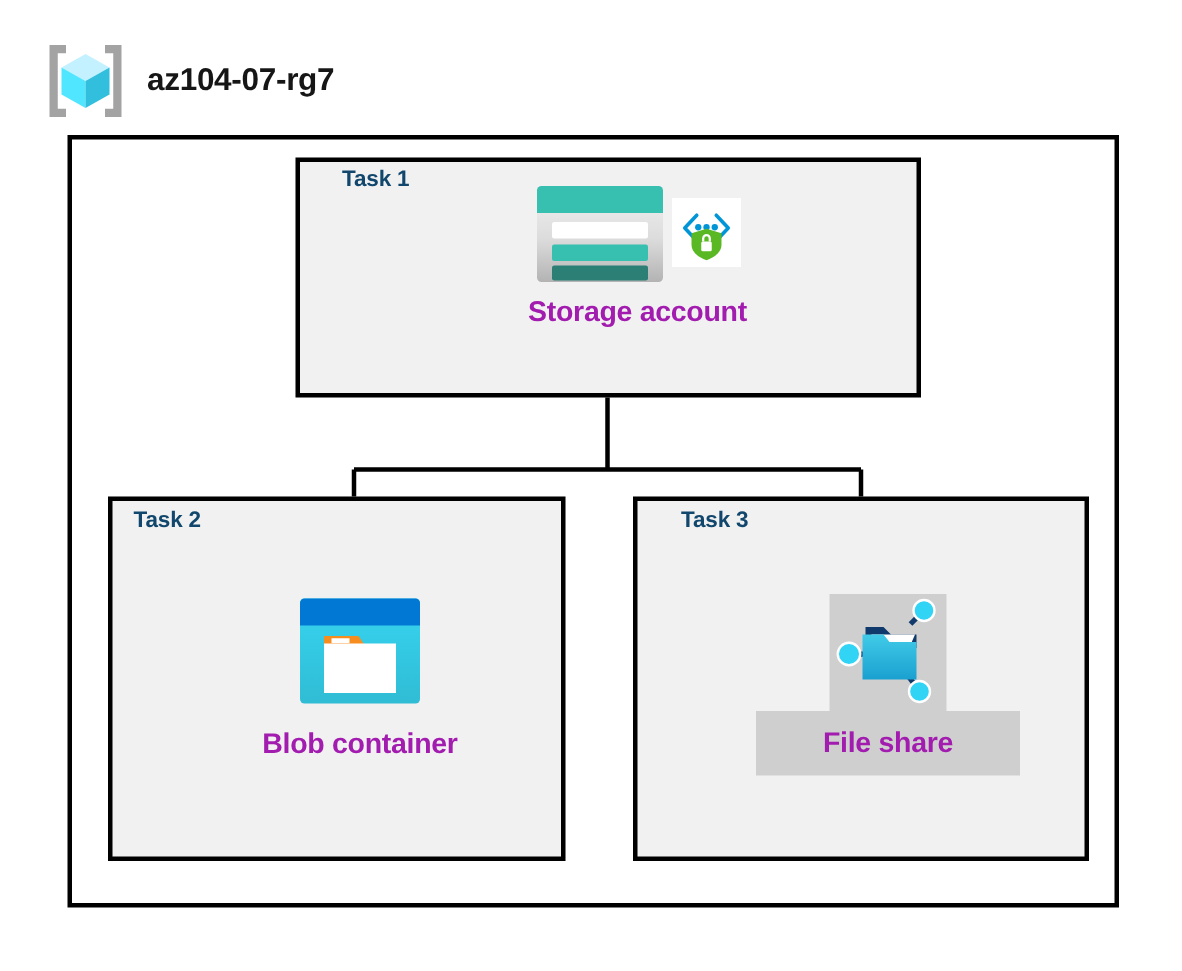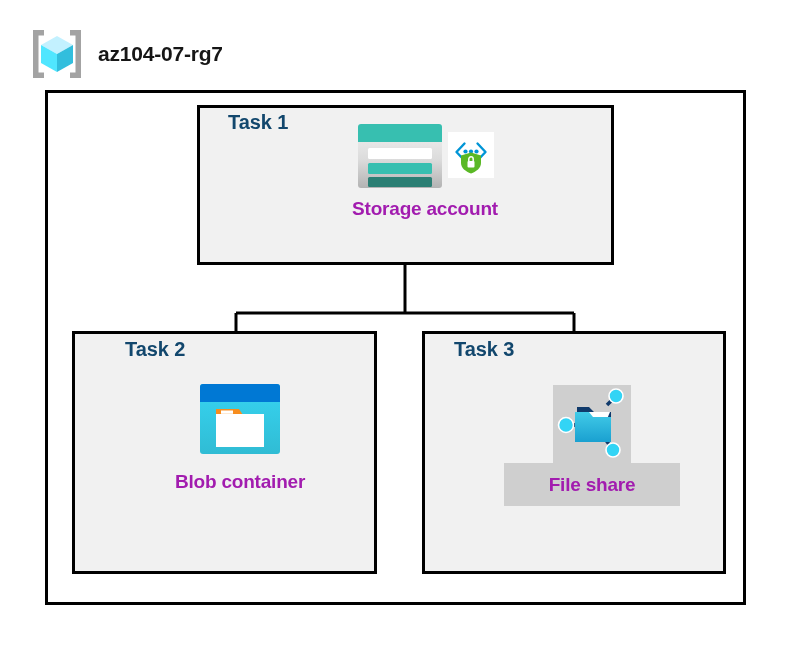--- a/index.html
+++ b/index.html
@@ -53,42 +53,42 @@
     box-sizing: border-box;
     border: 3px solid #000000;
     background: transparent;
   }
   .box.filled {
     background: #f1f1f1;
     border-width: 3px;
   }
   .task-label {
     position: absolute;
-    font-size: 20px;
+    font-size: 15px;
     font-weight: bold;
     color: #12476d;
     letter-spacing: -0.1px;
     white-space: nowrap;
   }
 
   
   #rg-container {
     left: 45px;
     top: 90px;
     width: 701px;
     height: 515px;
   }
 
   
   #task1-box { left: 197px; top: 105px; width: 417px; height: 160px; }
   #task1-label { left: 228px; top: 111px; }
 
   
   #task2-box { left: 72px; top: 331px; width: 305px; height: 243px; }
-  #task2-label { left: 89px; top: 338px; margin-left: 36px; }
+  #task2-label { left: 89px; top: 338px; }
 
   
   #task3-box { left: 422px; top: 331px; width: 304px; height: 243px; }
   #task3-label { left: 454px; top: 338px; }
 
   
   .node {
     position: absolute;
     display: flex;
     flex-direction: column;
@@ -106,25 +106,25 @@
   #node-storage { left: 340px; top: 122px; width: 170px; }
   #node-storage .icon-row {
     display: flex;
     align-items: flex-start;
     gap: 4px;
     height: 68px;
   }
   #node-storage .node-label { margin-top: 8px; }
 
   
-  #node-blob { left: 155px; top: 383px; width: 170px; }
+  #node-blob { left: 155px; top: 398px; width: 170px; }
   #node-blob .node-label { margin-top: 16px; }
 
   
-  #node-fileshare { left: 492px; top: 385px; width: 200px; }
+  #node-fileshare { left: 492px; top: 396px; width: 200px; }
   #fs-icon-hl {
     background: #cfcfcf;
     width: 78px;
     height: 78px;
     display: flex;
     align-items: center;
     justify-content: center;
   }
   #fs-label-hl {
     background: #cfcfcf;

